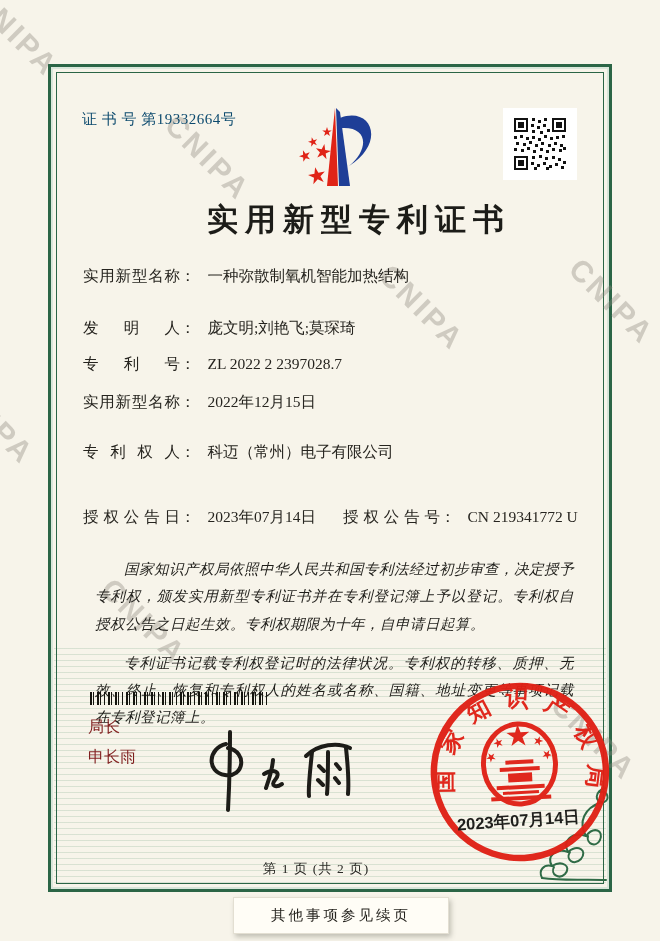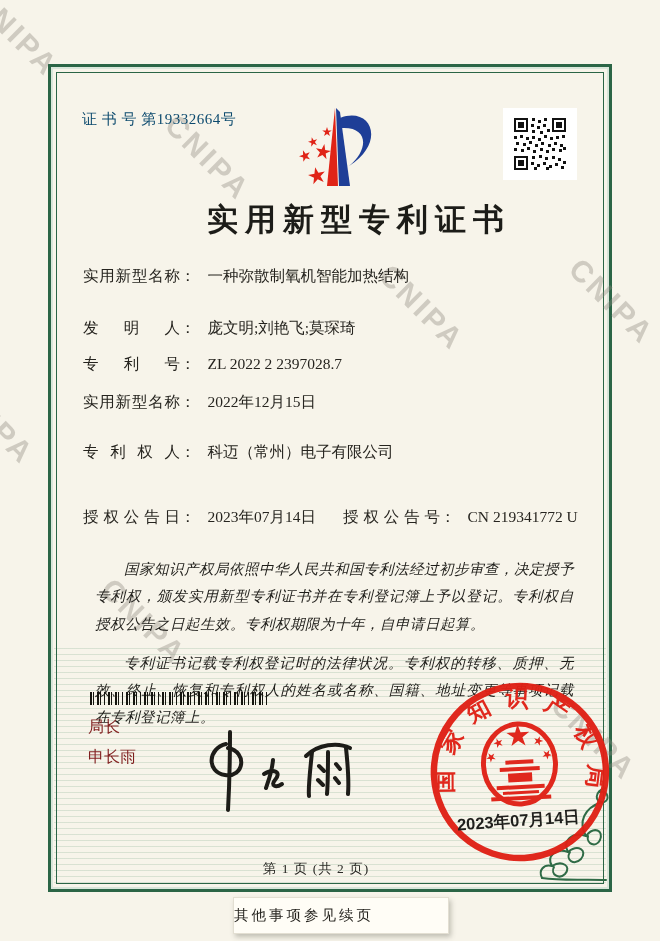--- a/index.html
+++ b/index.html
@@ -33,21 +33,21 @@
   .sig-svg{position:absolute;left:178px;top:722px;z-index:4;}
   .logo{position:absolute;left:283px;top:104px;}
   .qr-box{position:absolute;left:503px;top:108px;width:74px;height:72px;background:#ffffff;}
   .qr-box svg{position:absolute;left:11px;top:10px;}
   .seal{position:absolute;left:426px;top:680px;z-index:5;opacity:.96;transform:rotate(-3deg);}
   .ornament{position:absolute;left:534px;top:782px;z-index:2;}
   .footer{position:absolute;left:48px;top:860px;width:536px;text-align:center;
           font-size:13.5px;color:#2a2a26;letter-spacing:1px;}
   .tab{position:absolute;left:233px;top:897px;width:214px;height:35px;background:#fffdf6;
        border:1px solid #e3dfd2;box-shadow:2px 3px 5px rgba(70,70,55,.30);
-       line-height:35px;font-size:14.5px;letter-spacing:3px;color:#26241f;z-index:3;}
+       line-height:35px;text-align:center;font-size:14.5px;letter-spacing:3px;color:#26241f;z-index:3;}
 </style>
 </head>
 <body>
 
 <div class="page">
 
   <div class="wm" style="left:-10px;top:-16px">CNIPA</div>
   <div class="wm" style="left:182px;top:108px">CNIPA</div>
   <div class="wm" style="left:396px;top:258px">CNIPA</div>
   <div class="wm" style="left:-34px;top:372px">CNIPA</div>

